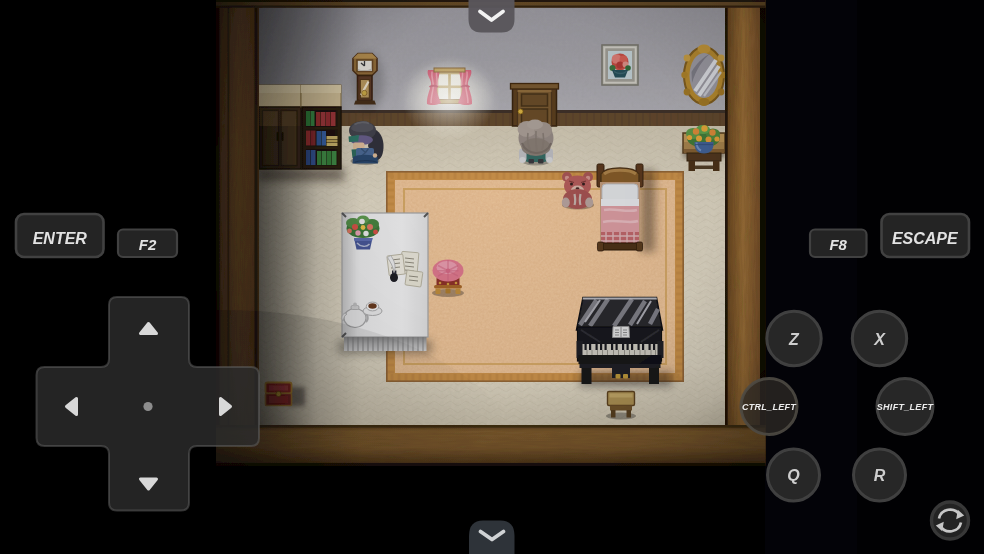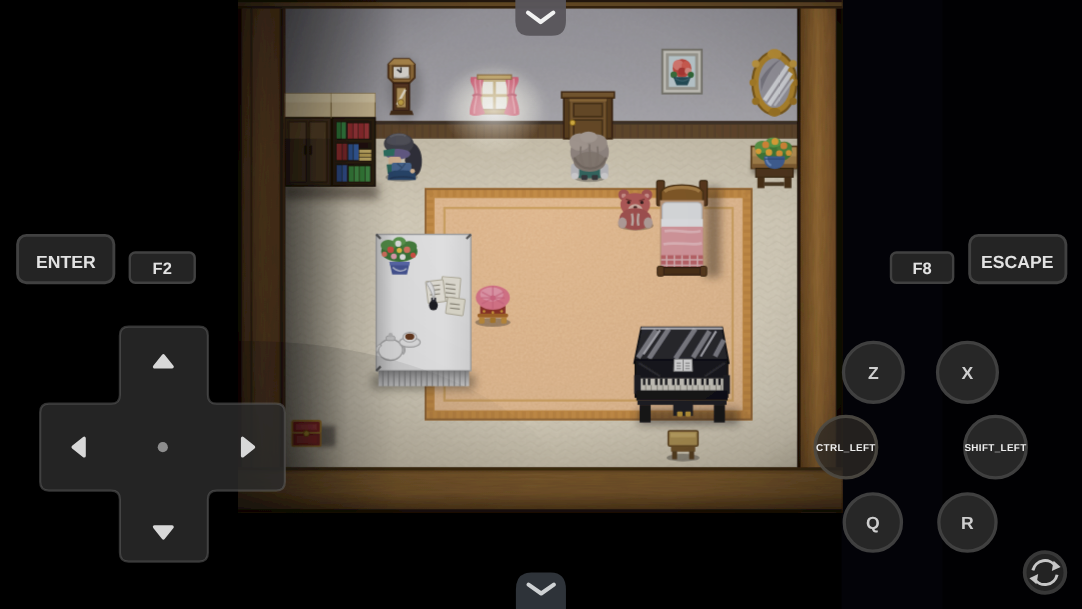--- a/index.html
+++ b/index.html
@@ -1,16 +1,16 @@
 <!DOCTYPE html>
 <html><head>
 <meta charset="utf-8">
 <style>
   html,body{margin:0;padding:0;background:#000;width:984px;height:554px;overflow:hidden;}
-  #stage{position:relative;width:984px;height:554px;background:#5eead4;font-family:"Liberation Sans",sans-serif;}
+  #stage{position:relative;width:984px;height:554px;background:#5eead4;font-family:"Liberation Sans",sans-serif;font-style:italic;}
   svg{position:absolute;left:0;top:0;}
   text{font-family:"Liberation Sans",sans-serif;}
 </style>
 </head>
 <body>
 <div id="stage">
 <svg width="984" height="554" viewBox="0 0 984 554">
 <defs>
   <clipPath id="gameClip">
           <rect x="216" y="0" width="549.5" height="466"></rect>

